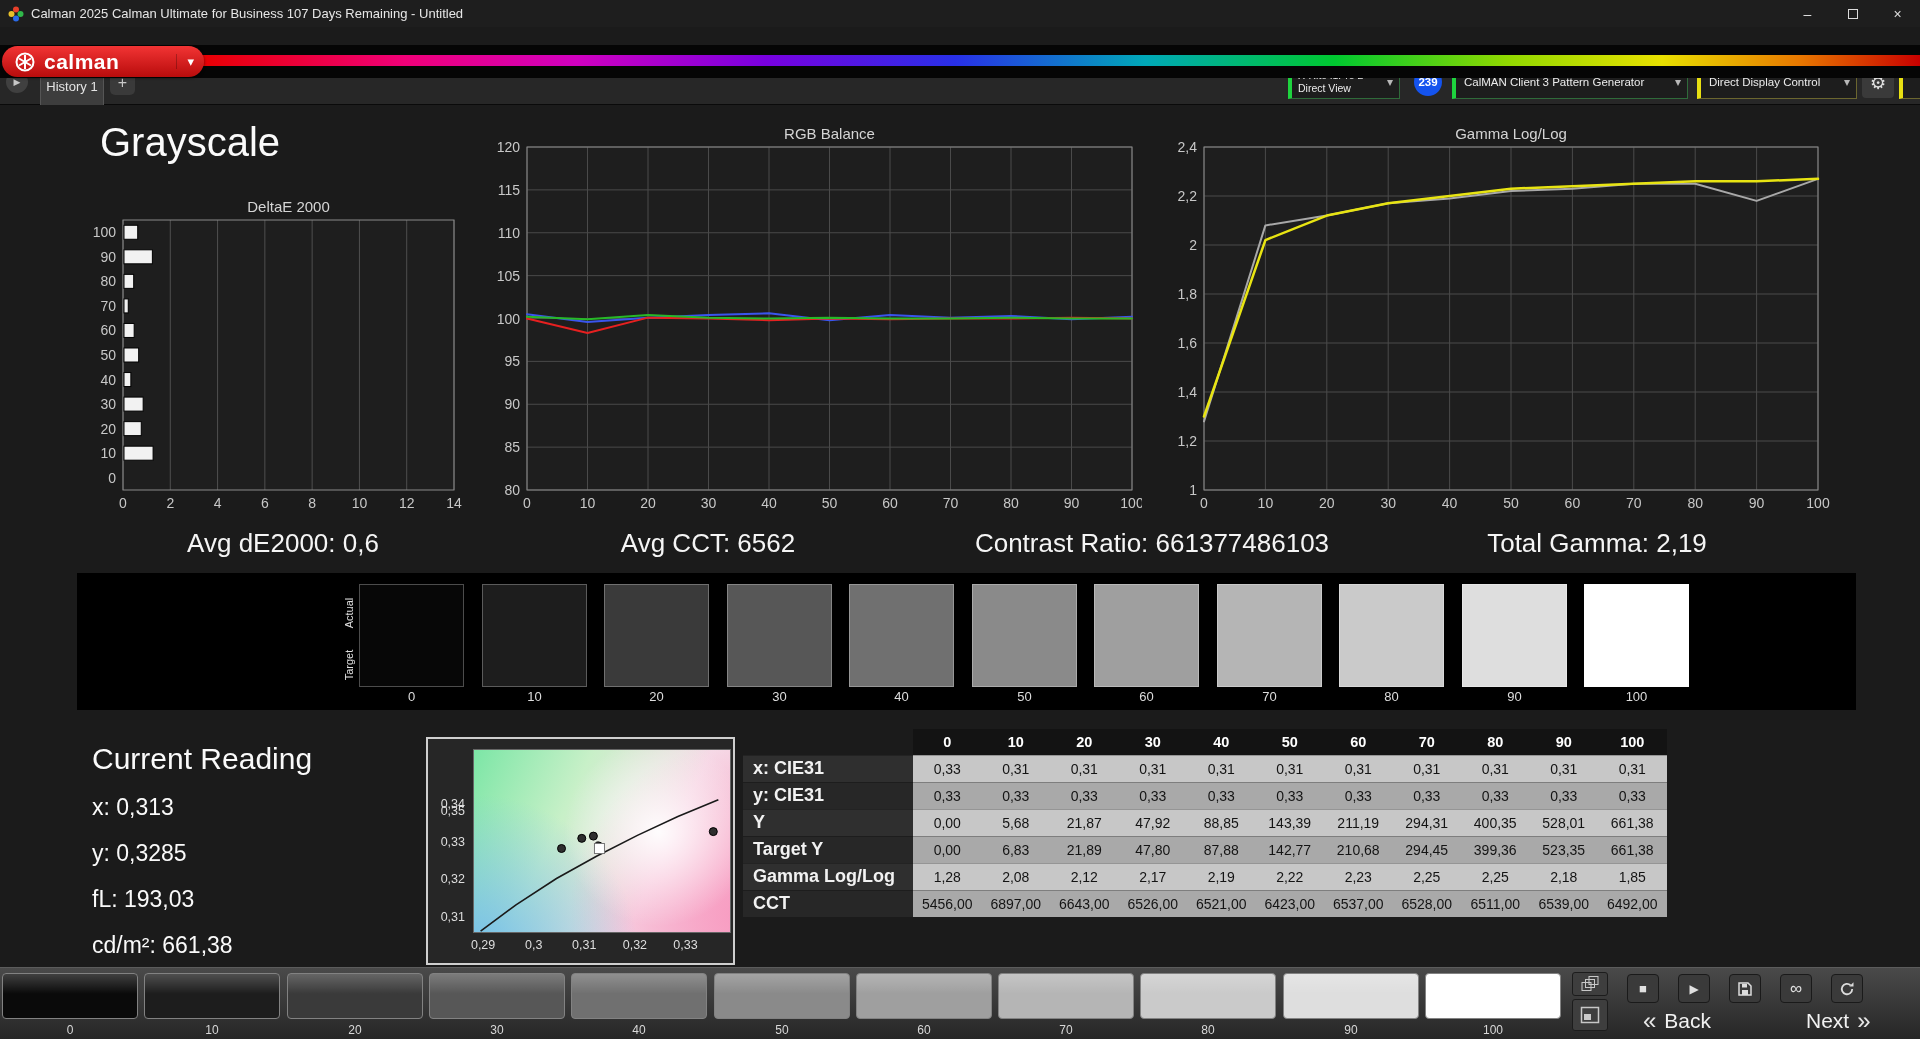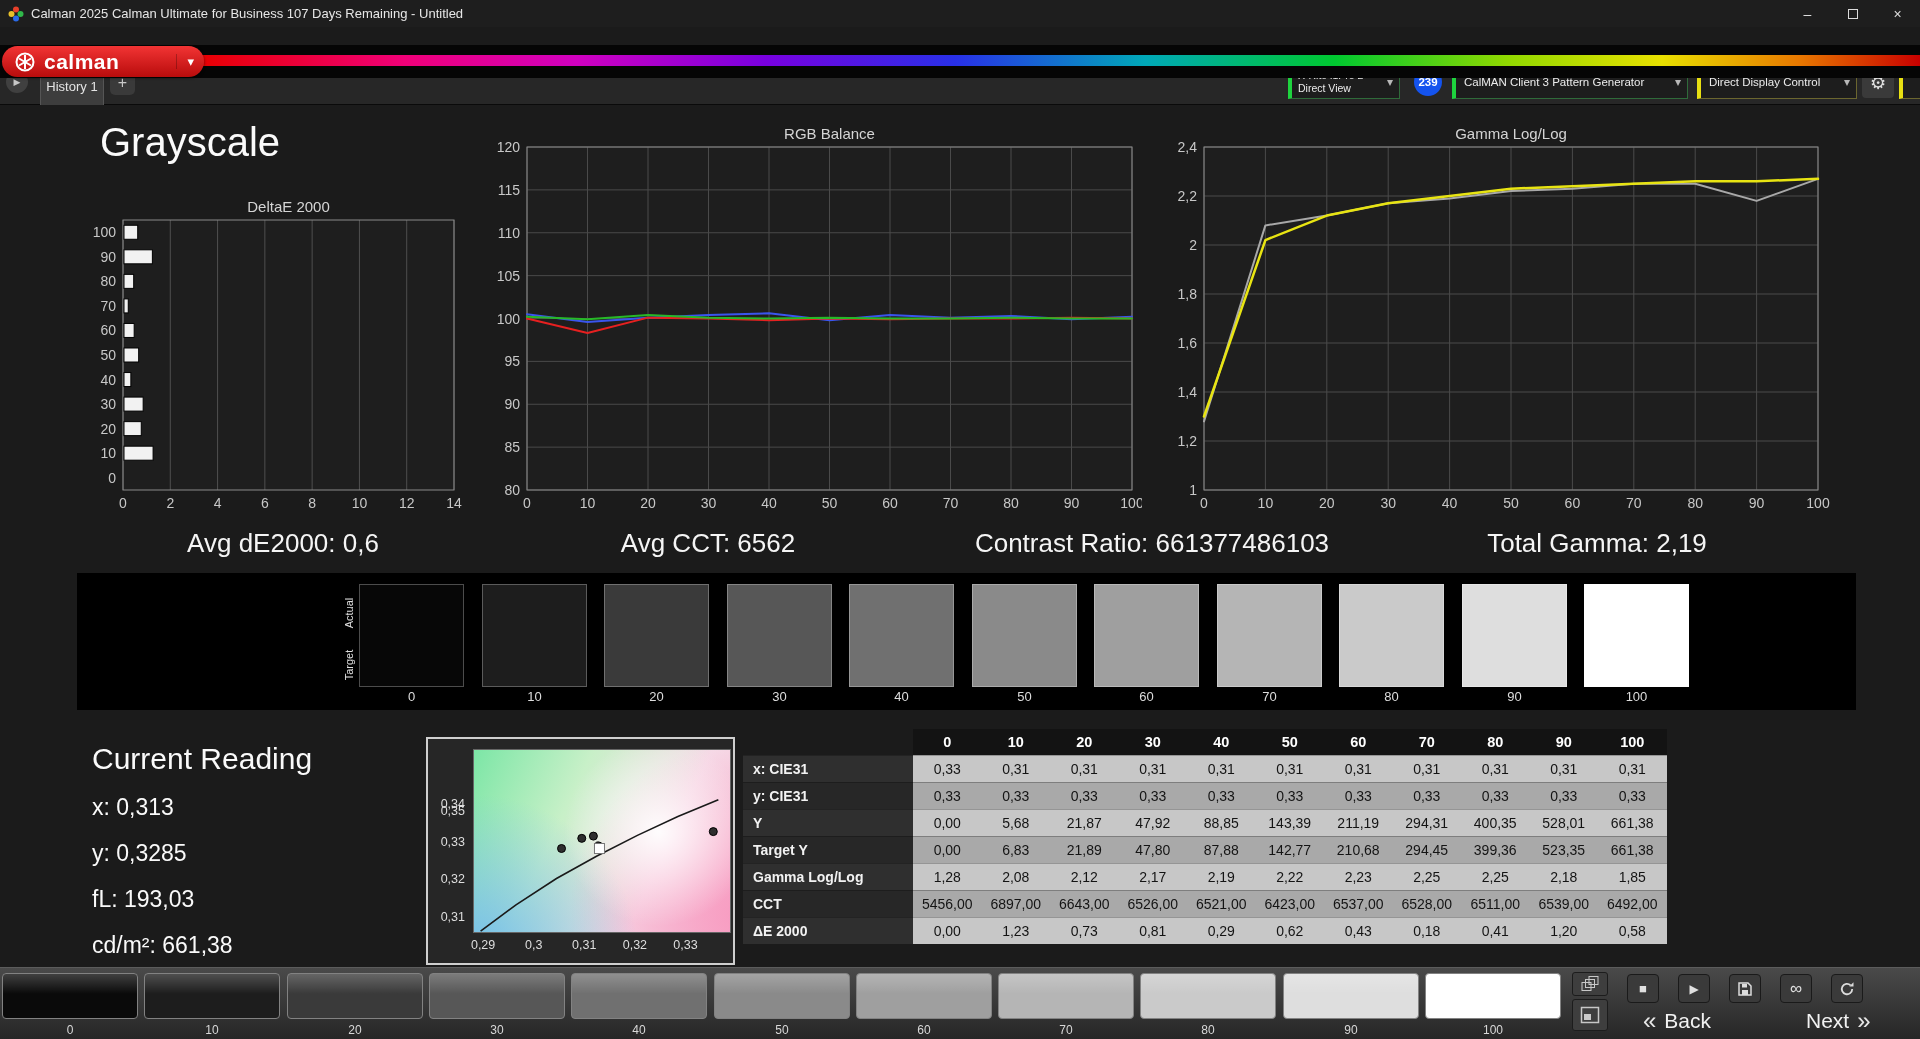--- a/index.html
+++ b/index.html
@@ -72,21 +72,21 @@
       linear-gradient(115deg,#7ce6a6 0%,#c8f0c8 35%,#f6dce8 70%,#f6c4d8 100%);}
   .cie-overlay{position:absolute;}
   .cie-tick{position:absolute;color:#dedede;font-size:12.5px;}
   .cie-tick.x{transform:translateX(-50%);}
 
   
   .results{position:absolute;left:743px;top:729px;border-collapse:collapse;table-layout:fixed;font-size:14px;z-index:2;}
   .results thead th{background:#131313;color:#fff;font-weight:bold;font-size:14.5px;width:68.5px;height:26px;text-align:center;}
   .results thead th:first-child{width:170px;background:#1b1b1b;}
   .results td,.results tbody th{height:27px;padding:0;}
-  .results .rowlabel{background:#2f2f2f;color:#f2f2f2;text-align:left;padding-left:10px;font-weight:bold;font-size:14px;}
+  .results .rowlabel{background:#2f2f2f;color:#f2f2f2;text-align:left;padding-left:10px;font-weight:bold;font-size:18px;}
   .results tbody tr.odd .rowlabel{background:#272727;}
   .results td{color:#141414;text-align:center;}
   .results tbody tr.even td{background:#c7c7c7;}
   .results tbody tr.odd td{background:#a9a9a9;}
   .results tbody tr{border-top:1px solid rgba(0,0,0,.25);}
 
   
   .bottombar{position:absolute;left:0;top:967px;width:1920px;height:72px;background:linear-gradient(180deg,#4a4a4a,#262626);border-top:1px solid #5c5c5c;z-index:5;}
   .patch{position:absolute;top:5px;width:136px;height:46px;border:1px solid #828282;border-radius:4px;cursor:pointer;}
   .patch-label{position:absolute;top:55px;width:136px;text-align:center;font-size:12px;color:#d8d8d8;}
@@ -489,34 +489,20 @@
         <td>6643,00</td>
         <td>6526,00</td>
         <td>6521,00</td>
         <td>6423,00</td>
         <td>6537,00</td>
         <td>6528,00</td>
         <td>6511,00</td>
         <td>6539,00</td>
         <td>6492,00</td>
       </tr>
-      <tr class="even">
-        <th class="rowlabel">ΔE 2000</th>
-        <td>0,00</td>
-        <td>1,23</td>
-        <td>0,73</td>
-        <td>0,81</td>
-        <td>0,29</td>
-        <td>0,62</td>
-        <td>0,43</td>
-        <td>0,18</td>
-        <td>0,41</td>
-        <td>1,20</td>
-        <td>0,58</td>
-      </tr>
     </tbody>
   </table>
 
 <div class="bottombar">
   <div class="layout-btn a">
     <svg width="18" height="16">
       <rect x="1" y="6.5" width="9" height="8" fill="none" stroke="#c8c8c8"></rect>
       <rect x="4.5" y="3.5" width="9" height="8" fill="none" stroke="#c8c8c8"></rect>
       <rect x="8" y="0.5" width="9" height="8" fill="none" stroke="#c8c8c8"></rect>
     </svg>

